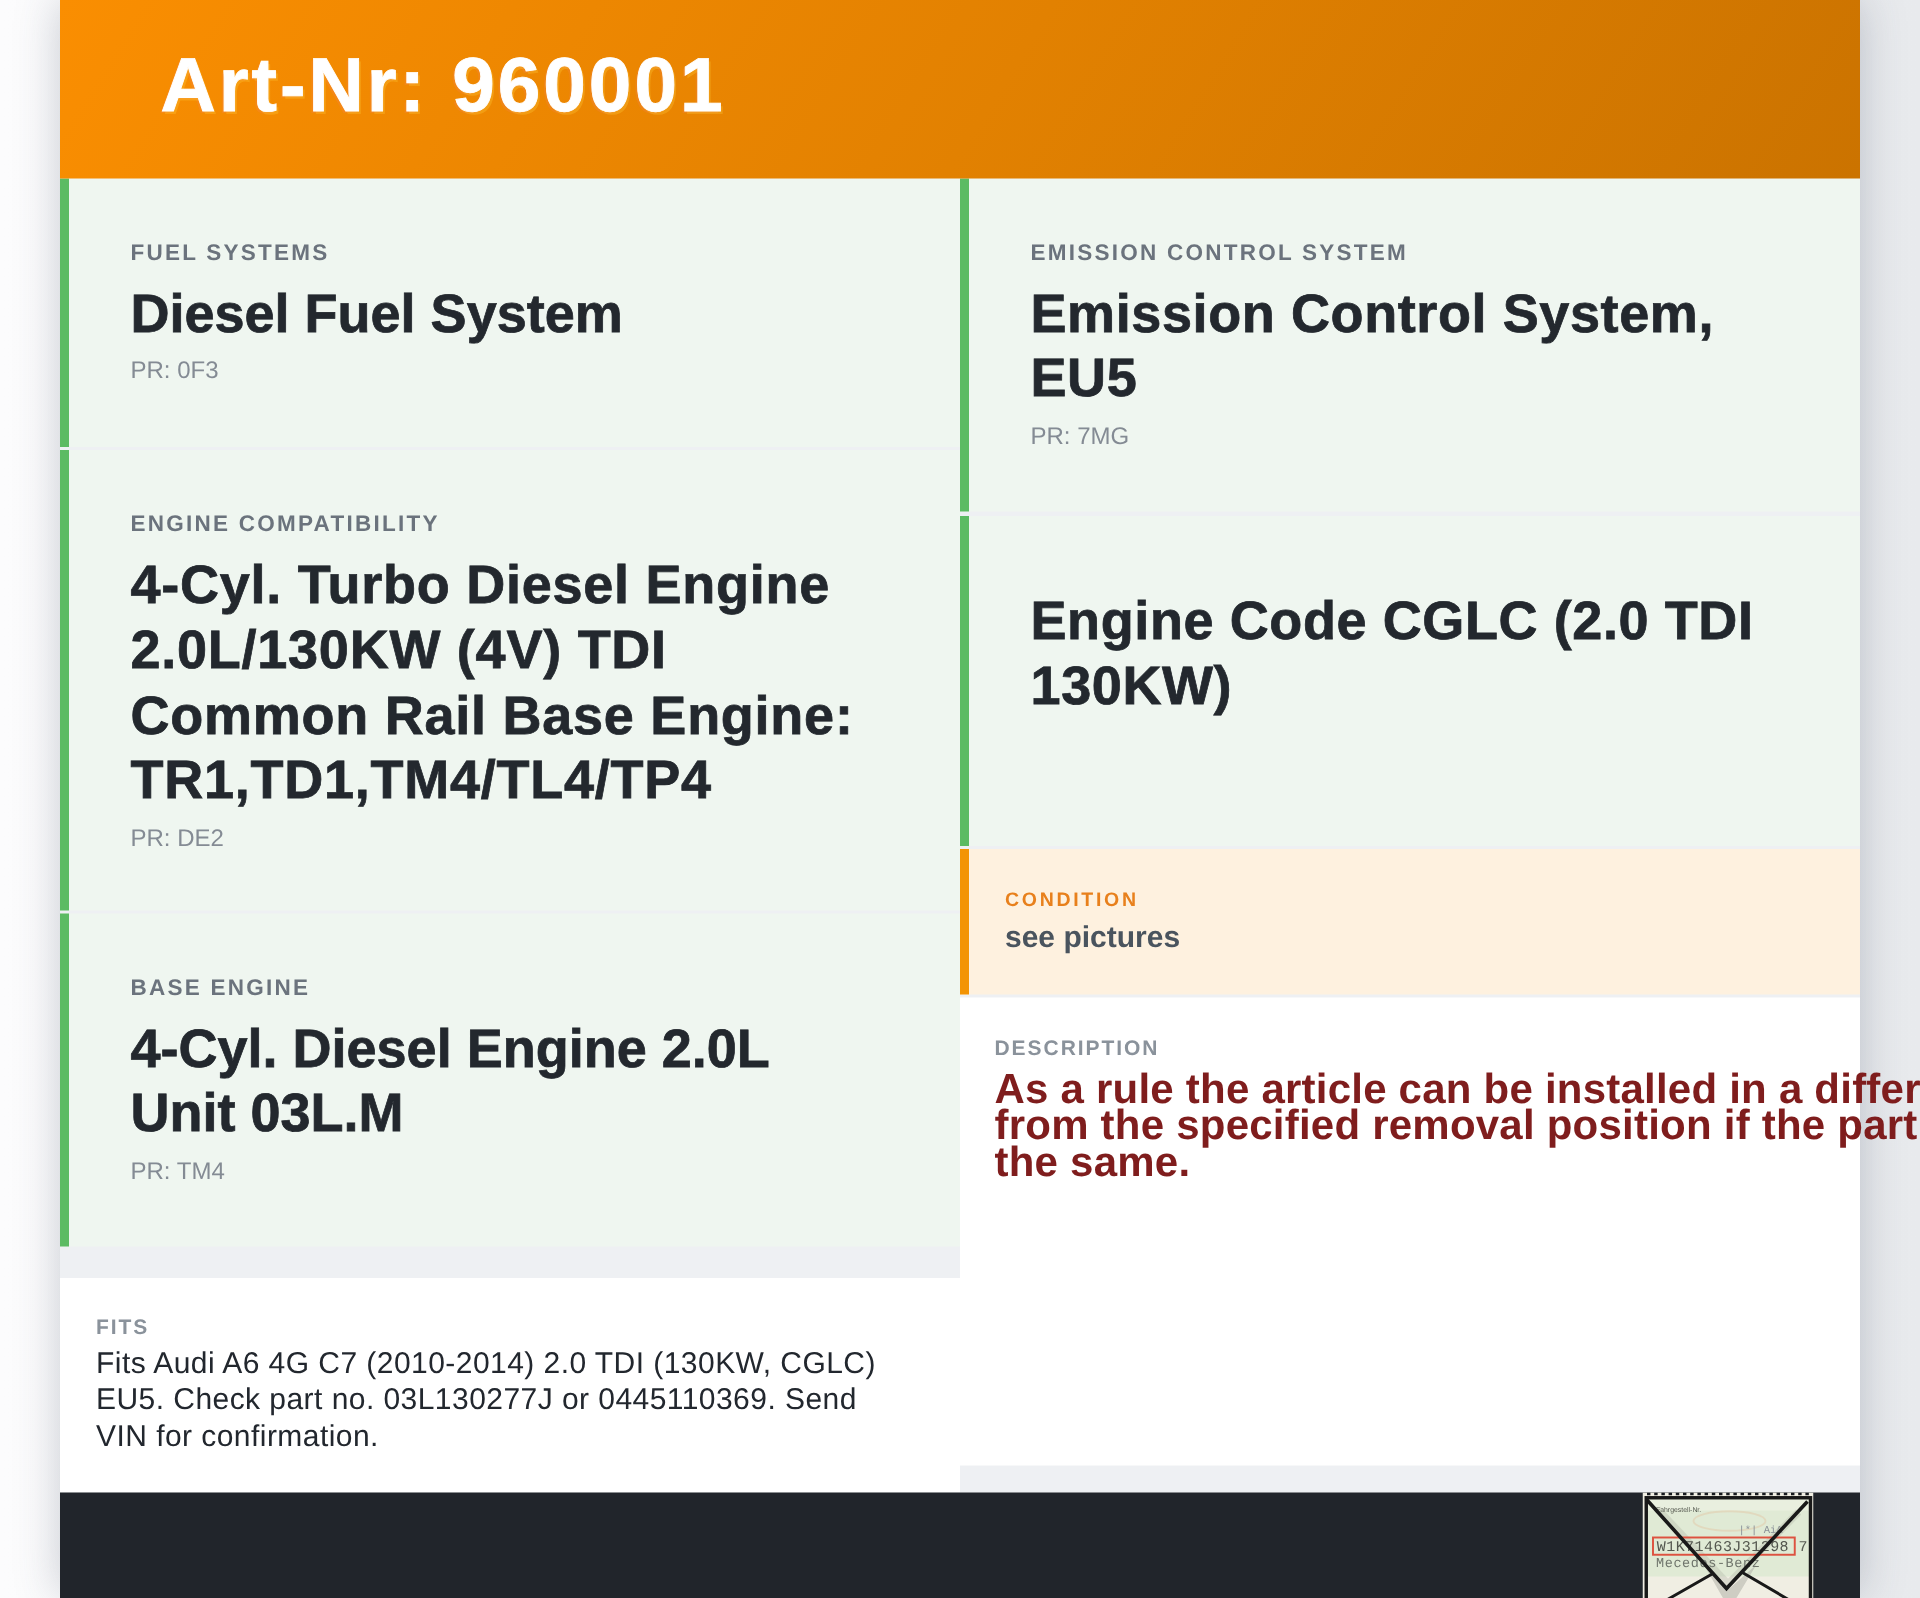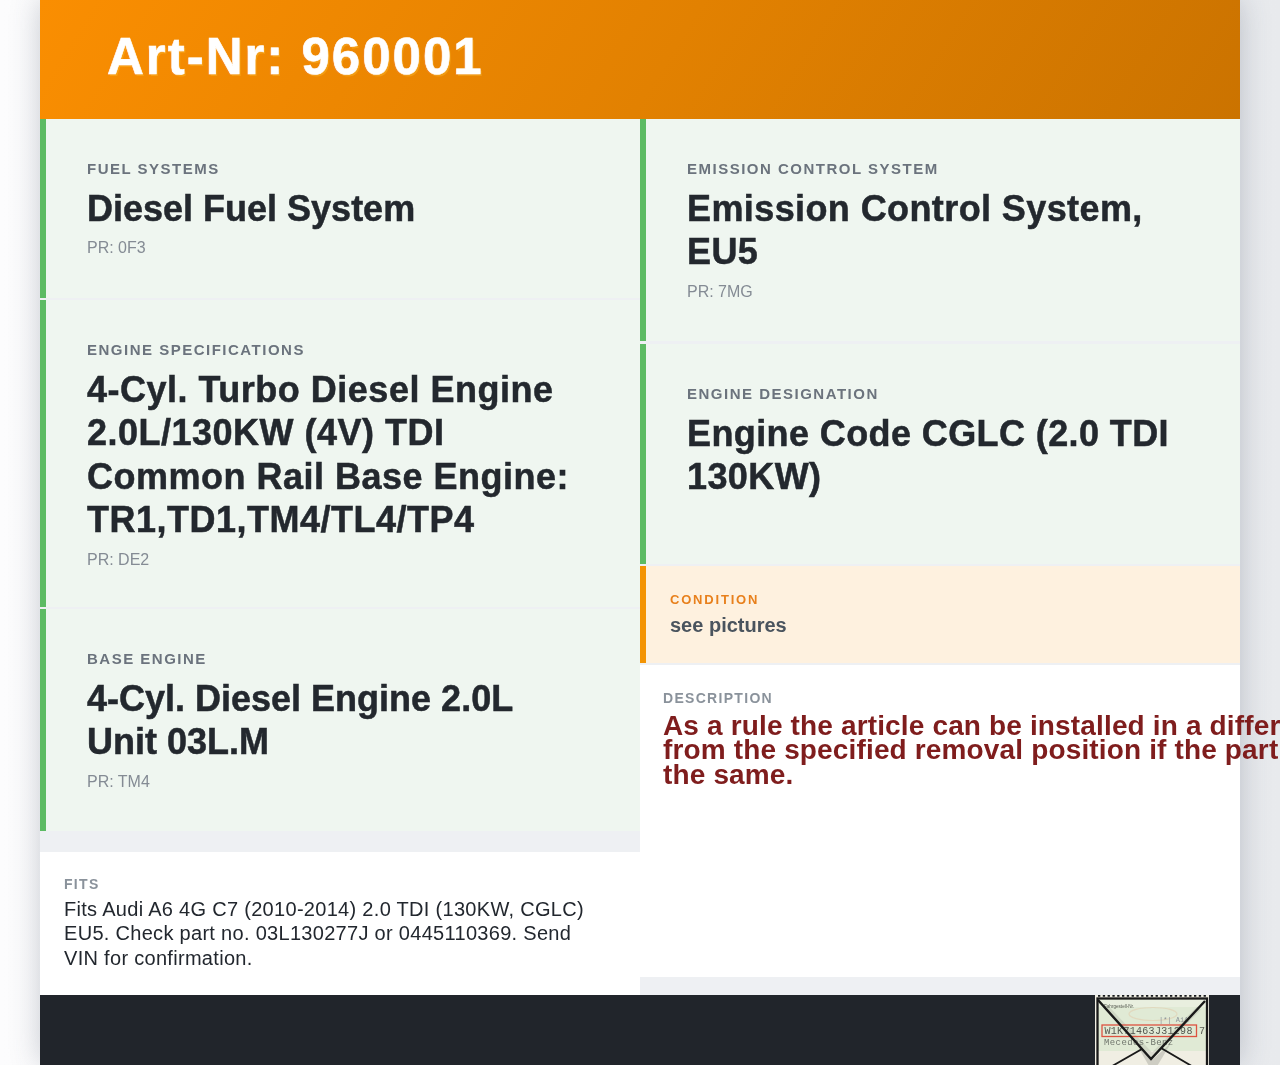--- a/index.html
+++ b/index.html
@@ -59,42 +59,41 @@
       <h1>Art-Nr: 960001</h1>
     </header>
   <div class="cols">
     <div class="col">
       <div class="card l1">
         <div class="glabel">FUEL SYSTEMS</div>
         <div class="gtitle">Diesel Fuel System</div>
         <div class="gpr">PR: 0F3</div>
       </div>
       <div class="card l2">
-        <div class="glabel">ENGINE SPECIFICATIONS</div>
+        <div class="glabel">ENGINE COMPATIBILITY</div>
         <div class="gtitle ls5">4-Cyl. Turbo Diesel Engine<br>2.0L/130KW (4V) TDI<br>Common Rail Base Engine:<br>TR1,TD1,TM4/TL4/TP4</div>
         <div class="gpr">PR: DE2</div>
       </div>
       <div class="card l3">
         <div class="glabel">BASE ENGINE</div>
         <div class="gtitle">4-Cyl. Diesel Engine 2.0L<br>Unit 03L.M</div>
         <div class="gpr">PR: TM4</div>
       </div>
       <div class="fits">
         <div class="wlabel">FITS</div>
         <div class="wtext">Fits Audi A6 4G C7 (2010-2014) 2.0 TDI (130KW, CGLC)<br>EU5. Check part no. 03L130277J or 0445110369. Send<br>VIN for confirmation.</div>
       </div>
     </div>
     <div class="col">
       <div class="card r1">
         <div class="glabel">EMISSION CONTROL SYSTEM</div>
         <div class="gtitle ls4">Emission Control System,<br>EU5</div>
         <div class="gpr">PR: 7MG</div>
       </div>
       <div class="card r2">
-        <div class="glabel">ENGINE DESIGNATION</div>
         <div class="gtitle ls4">Engine Code CGLC (2.0 TDI<br>130KW)</div>
       </div>
       <div class="cond">
         <div class="clabel">CONDITION</div>
         <div class="ctext">see pictures</div>
       </div>
       <div class="desc">
         <div class="wlabel">DESCRIPTION</div>
         <div class="dtext">As a rule the article can be installed in a different way<br>from the specified removal position if the part number is<br>the same.</div>
       </div>

